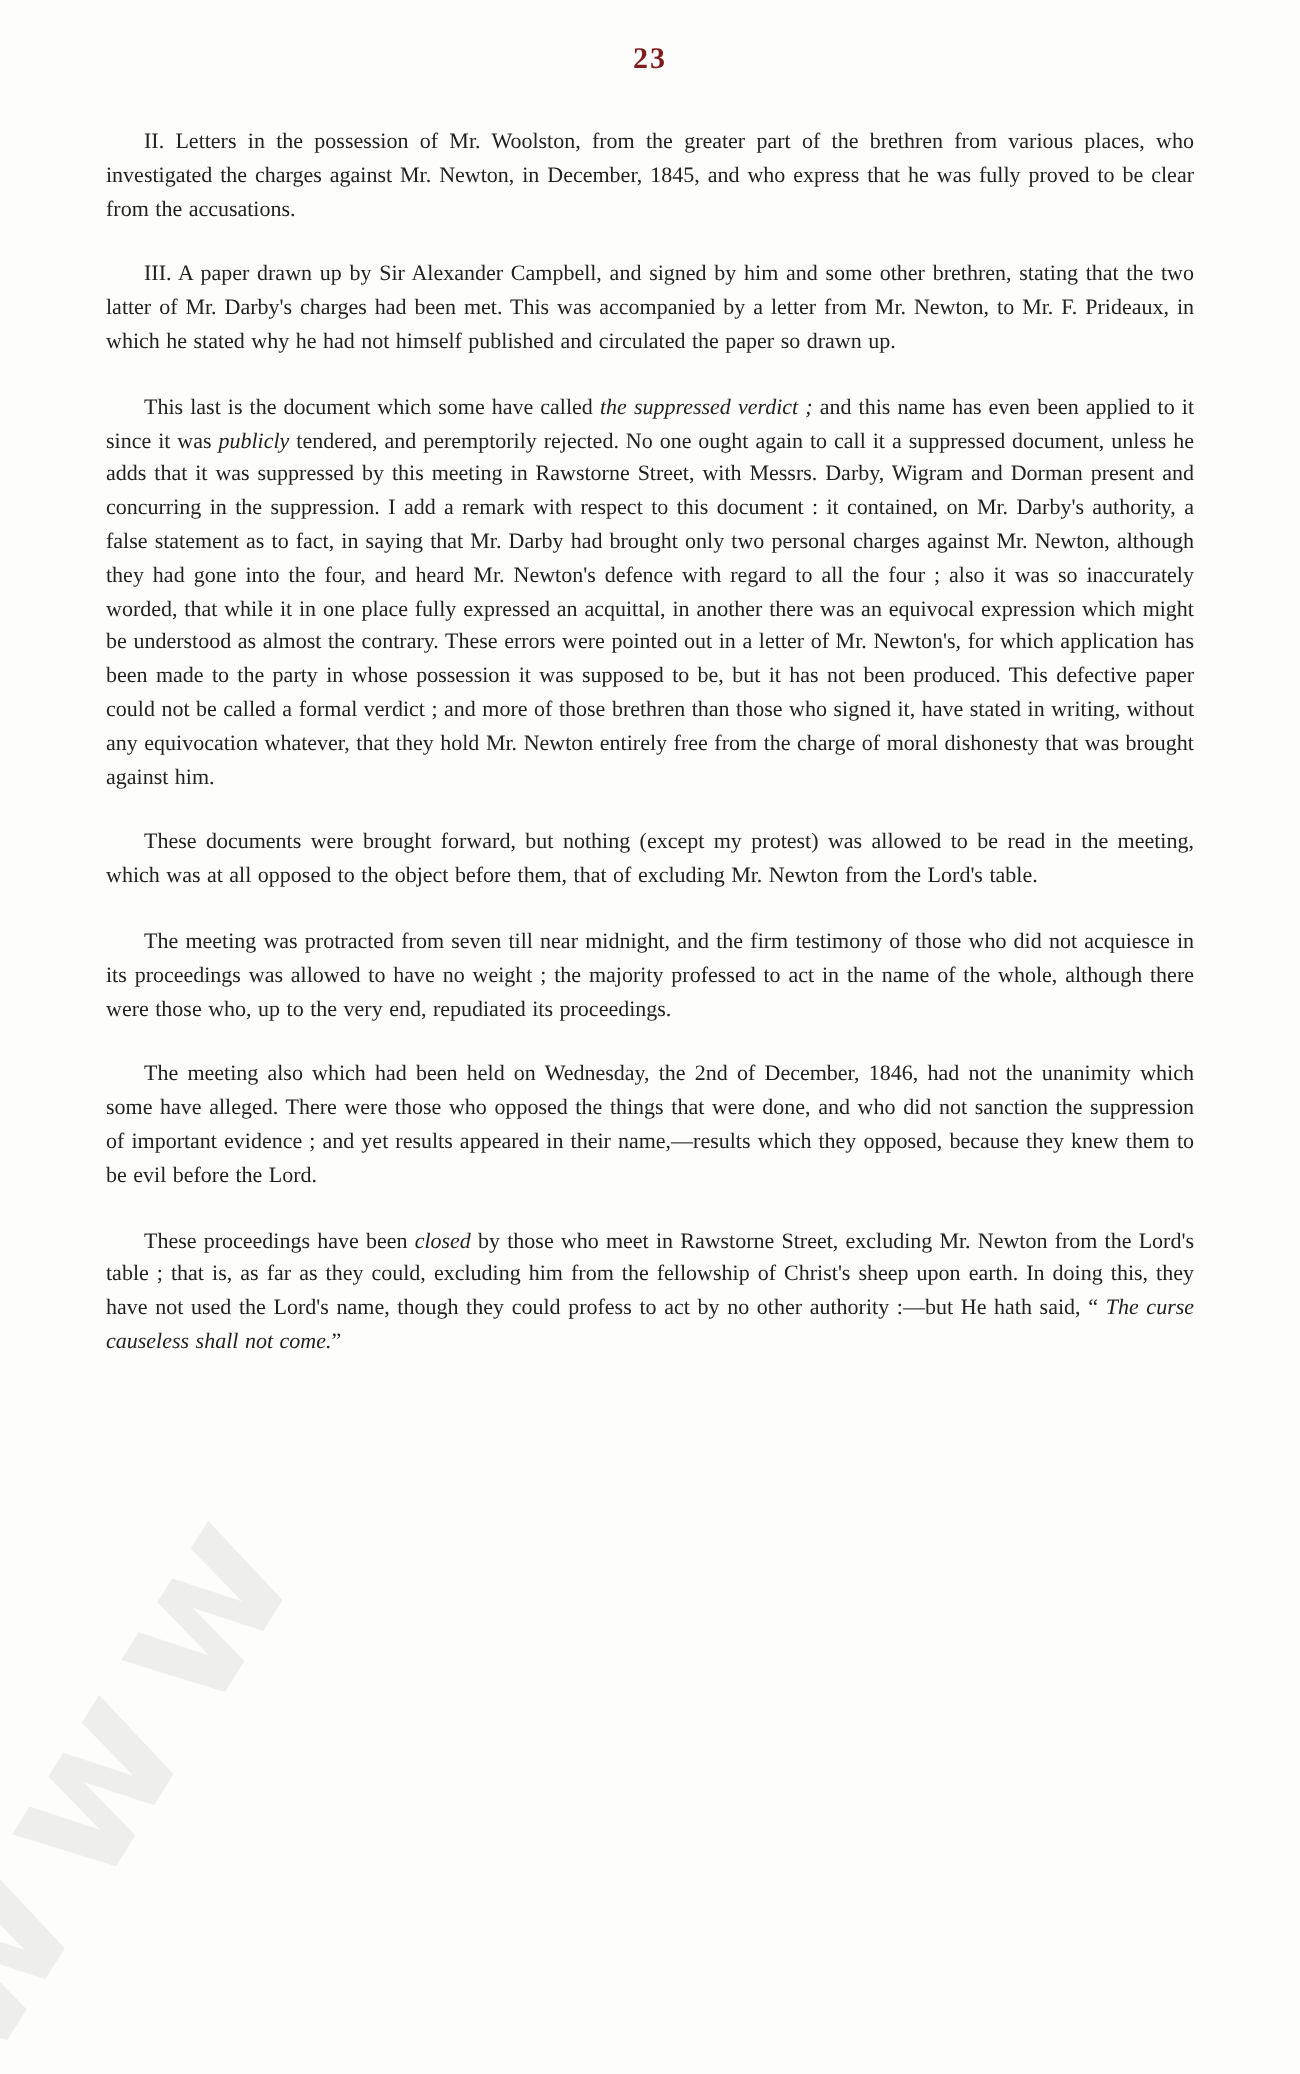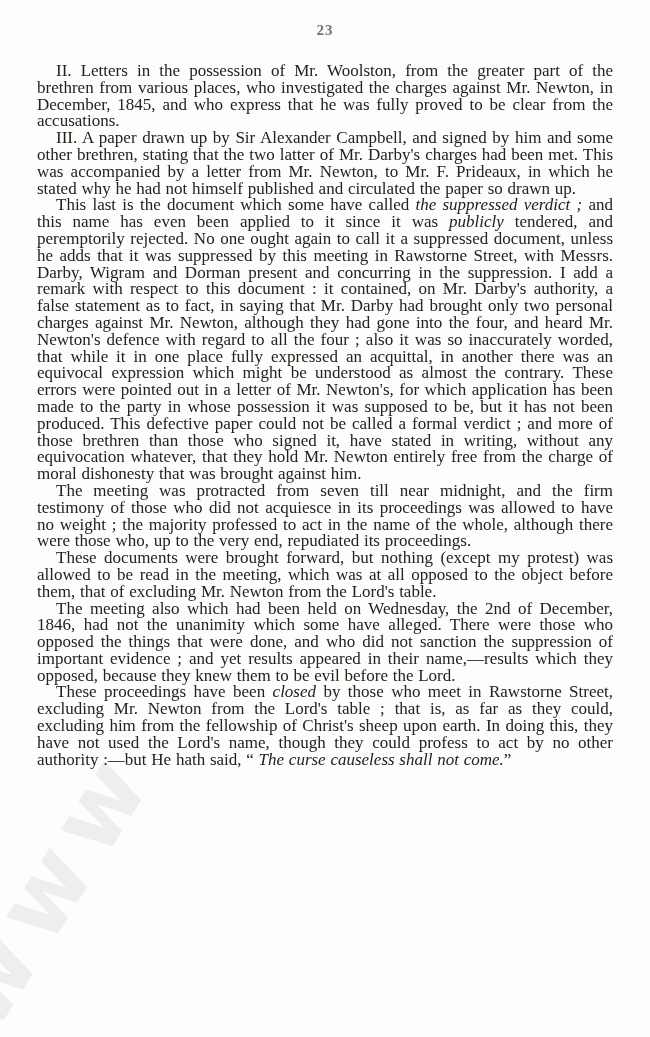--- a/index.html
+++ b/index.html
@@ -21,26 +21,26 @@
     position: absolute;
     top: 22px;
     left: 37px;
     right: 37px;
   }
   .page-number {
     text-align: center;
     font-size: 15px;
     letter-spacing: 1px;
     font-weight: bold;
-    color: #737373;
+    color: #7f1d1d;
     margin: 0 0 24px 0;
   }
   .text-body p.para {
-    margin: 0;
-    font-size: 17px;
+    margin: 16px;
+    font-size: 11px;
     line-height: 16.8px;
     text-align: justify;
     text-indent: 19px;
     word-spacing: 0.5px;
     color: #232220;
   }
   .text-body p.para i {
   }
   .watermark {
     position: absolute;
@@ -62,19 +62,19 @@
 <body>
 
 <div class="page">
   <div class="watermark">www</div>
   <div class="page-inner">
     <div class="page-number">23</div>
     <div class="text-body">
         <p class="para"><span>II. Letters in the possession of Mr. Woolston, from the greater part of the brethren from various places, who investigated the charges against Mr. Newton, in December, 1845, and who express that he was fully proved to be clear from the accusations.</span></p>
         <p class="para"><span>III. A paper drawn up by Sir Alexander Campbell, and signed by him and some other brethren, stating that the two latter of Mr. Darby's charges had been met.  This was accompanied by a letter from Mr. Newton, to Mr. F. Prideaux, in which he stated why he had not himself published and circulated the paper so drawn up.</span></p>
         <p class="para"><span>This last is the document which some have called </span><i>the suppressed verdict ;</i><span> and this name has even been applied to it since it was </span><i>publicly</i><span> tendered, and peremptorily rejected.  No one ought again to call it a suppressed document, unless he adds that it was suppressed by this meeting in Rawstorne Street, with Messrs. Darby, Wigram and Dorman present and concurring in the suppression.  I add a remark with respect to this document : it contained, on Mr. Darby's authority, a false statement as to fact, in saying that Mr. Darby had brought only two personal charges against Mr. Newton, although they had gone into the four, and heard Mr. Newton's defence with regard to all the four ; also it was so inaccurately worded, that while it in one place fully expressed an acquittal, in another there was an equivocal expression which might be understood as almost the contrary.  These errors were pointed out in a letter of Mr. Newton's, for which application has been made to the party in whose possession it was supposed to be, but it has not been produced.  This defective paper could not be called a formal verdict ; and more of those brethren than those who signed it, have stated in writing, without any equivocation whatever, that they hold Mr. Newton entirely free from the charge of moral dishonesty that was brought against him.</span></p>
+        <p class="para"><span>These documents were brought forward, but nothing (except my protest) was allowed to be read in the meeting, which was at all opposed to the object before them, that of excluding Mr. Newton from the Lord's table.</span></p>
         <p class="para"><span>The meeting was protracted from seven till near midnight, and the firm testimony of those who did not acquiesce in its proceedings was allowed to have no weight ; the majority professed to act in the name of the whole, although there were those who, up to the very end, repudiated its proceedings.</span></p>
-        <p class="para"><span>These documents were brought forward, but nothing (except my protest) was allowed to be read in the meeting, which was at all opposed to the object before them, that of excluding Mr. Newton from the Lord's table.</span></p>
         <p class="para"><span>The meeting also which had been held on Wednesday, the 2nd of December, 1846, had not the unanimity which some have alleged. There were those who opposed the things that were done, and who did not sanction the suppression of important evidence ; and yet results appeared in their name,—results which they opposed, because they knew them to be evil before the Lord.</span></p>
         <p class="para"><span>These proceedings have been </span><i>closed</i><span> by those who meet in Rawstorne Street, excluding Mr. Newton from the Lord's table ; that is, as far as they could, excluding him from the fellowship of Christ's sheep upon earth.  In doing this, they have not used the Lord's name, though they could profess to act by no other authority :—but He hath said, “ </span><i>The curse causeless shall not come.</i><span>”</span></p>
       </div>
   </div>
 </div>
 
 </body></html>

